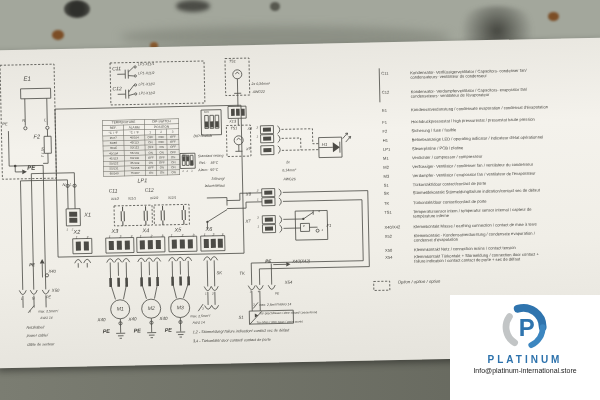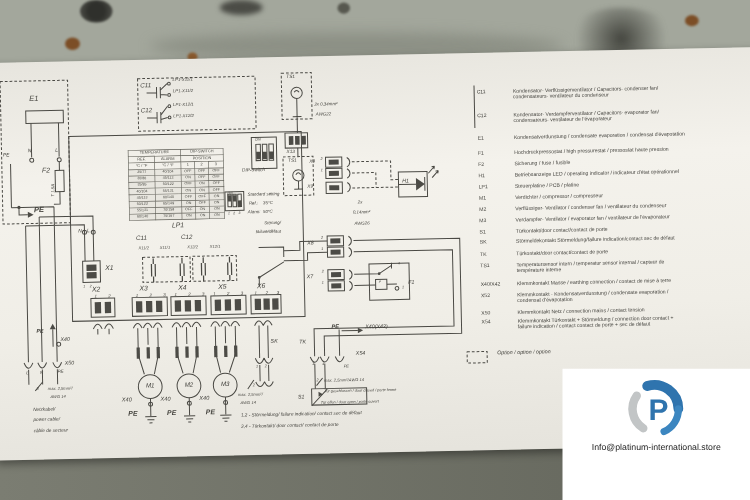--- a/index.html
+++ b/index.html
@@ -467,16 +467,17 @@
     </div>
   </div>
 
   <div class="wm">
     <svg class="wm-logo" width="52" height="52" viewBox="0 0 100 100">
       <path d="M30,80 A35,35 0 0 1 20,30" stroke="#c2c5c6" stroke-width="13" fill="none" stroke-linecap="round"></path>
       <path d="M36,15 A37,37 0 0 1 84,50" stroke="#2f74ae" stroke-width="15" fill="none" stroke-linecap="round"></path>
       <path d="M84,50 A37,37 0 0 1 62,85" stroke="#3c86c0" stroke-width="11" fill="none" stroke-linecap="round"></path>
       <text x="38" y="68" font-family="Liberation Sans, sans-serif" font-size="46" font-weight="bold" fill="#2f74ae">P</text>
     </svg>
+    <div class="wm-brand">PLATINUM</div>
     <div class="wm-mail">Info@platinum-international.store</div>
   </div>
 
 </div>
 
 </body></html>

